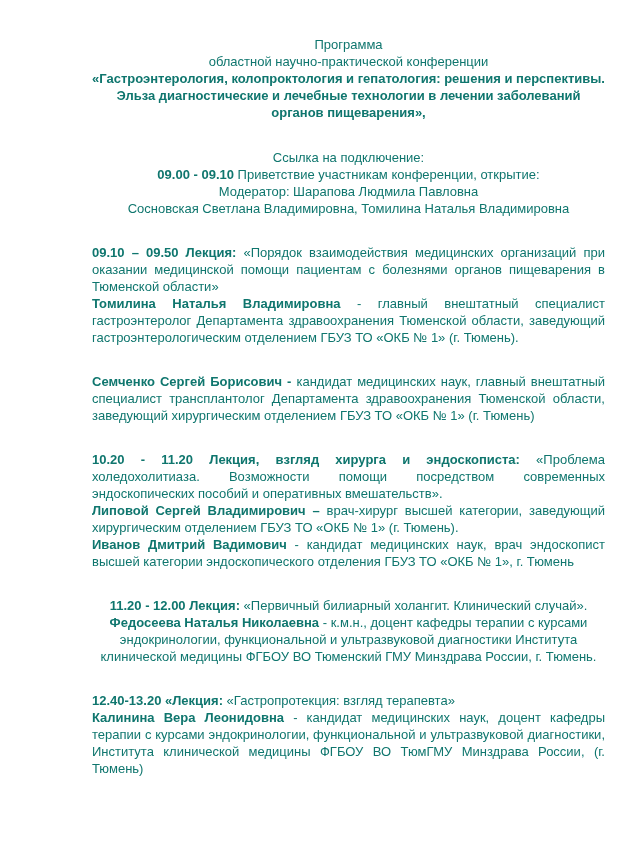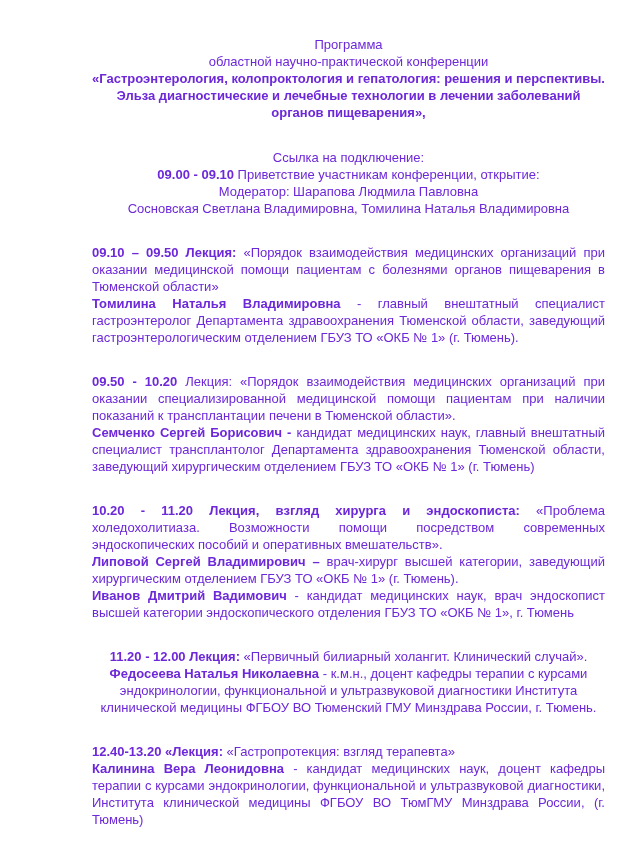--- a/index.html
+++ b/index.html
@@ -5,21 +5,21 @@
   html, body {
     margin: 0;
     padding: 0;
     background: #ffffff;
   }
   .page {
     position: relative;
     width: 636px;
     height: 868px;
     background: #ffffff;
-    color: #6d28d9;
+    color: #0f766e;
     font-family: "Liberation Sans", "DejaVu Sans", sans-serif;
     font-size: 13px;
     line-height: 17px;
     box-sizing: border-box;
     padding: 36px 31px 0 92px;
     overflow: hidden;
   }
   p { margin: 0; }
   .b { font-weight: bold; }
   .title-block { text-align: center; margin-bottom: 28px; }
@@ -44,21 +44,20 @@
     <p>Модератор: Шарапова Людмила Павловна</p>
     <p>Сосновская Светлана Владимировна, Томилина Наталья Владимировна</p>
   </div>
 
   <div class="session justify gap">
     <p><span class="b">09.10 – 09.50 Лекция:</span><span> «Порядок взаимодействия медицинских организаций при оказании медицинской помощи    пациентам с болезнями органов пищеварения в Тюменской области»</span></p>
     <p><span class="b">Томилина Наталья Владимировна</span><span> - главный внештатный специалист гастроэнтеролог Департамента здравоохранения Тюменской области, заведующий гастроэнтерологическим отделением ГБУЗ ТО «ОКБ № 1» (г. Тюмень).</span></p>
   </div>
 
   <div class="session justify gap">
-    <p><span class="b">09.50 - 10.20</span><span> Лекция: «Порядок взаимодействия медицинских организаций при оказании специализированной медицинской помощи пациентам при наличии показаний к трансплантации печени в Тюменской области».</span></p>
     <p><span class="b">Семченко Сергей Борисович -</span><span> кандидат медицинских наук, главный внештатный специалист трансплантолог    Департамента здравоохранения Тюменской области, заведующий хирургическим отделением ГБУЗ ТО «ОКБ № 1» (г. Тюмень)</span></p>
   </div>
 
   <div class="session justify gap">
     <p><span class="b">10.20 - 11.20 Лекция, взгляд хирурга и эндоскописта:</span><span> «Проблема холедохолитиаза. Возможности помощи посредством современных эндоскопических пособий и оперативных вмешательств».</span></p>
     <p><span class="b">Липовой Сергей Владимирович –</span><span> врач-хирург высшей категории, заведующий хирургическим отделением ГБУЗ ТО «ОКБ № 1» (г. Тюмень).</span></p>
     <p><span class="b">Иванов Дмитрий Вадимович</span><span> - кандидат медицинских наук, врач эндоскопист высшей категории эндоскопического отделения ГБУЗ ТО «ОКБ № 1», г. Тюмень</span></p>
   </div>
 
   <div class="session left gap">

